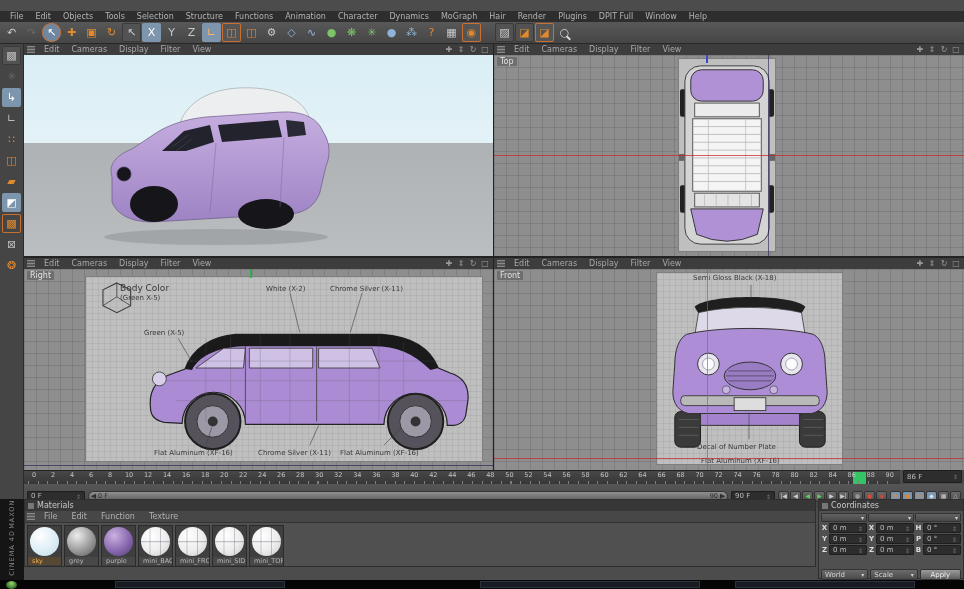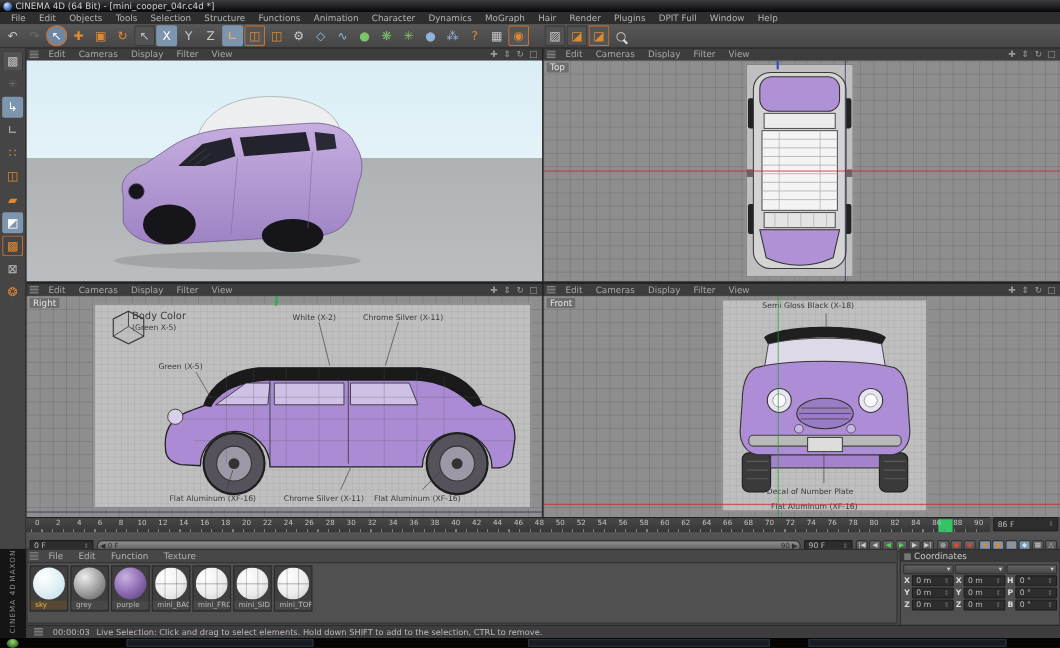--- a/index.html
+++ b/index.html
@@ -146,24 +146,20 @@
   .taskbar{position:absolute;left:0;top:580px;width:964px;height:9px;background:#050505;}
   .orb{position:absolute;left:6px;top:1px;width:11px;height:8px;border-radius:50%;
     background:radial-gradient(circle at 50% 30%,#9fd468,#2e6d2e 70%,#123);}
   .titem{position:absolute;top:1px;height:7px;background:#181c22;border:1px solid #2a3340;box-sizing:border-box;}
 </style>
 </head>
 <body>
 
 <div id="app">
 
-  <div class="titlebar">
-    <span class="appicon"></span>
-    <span class="titletext">CINEMA 4D (64 Bit) - [mini_cooper_04r.c4d *]</span>
-  </div>
 
   <div class="menubar">
 
   <span class="menu-item">File</span>
       <span class="menu-item">Edit</span>
       <span class="menu-item">Objects</span>
       <span class="menu-item">Tools</span>
       <span class="menu-item">Selection</span>
       <span class="menu-item">Structure</span>
       <span class="menu-item">Functions</span>
@@ -535,20 +531,24 @@
   </div>
 
   <div class="brandstrip">
     <div class="brand">
       <span>CINEMA 4D</span>
       <span>MAXON</span>
     </div>
   </div>
 
   <div class="panel" style="left:24px;top:499px;width:792px;height:68px">
+    <div class="ptitle">
+      <span class="sq"></span>
+      <span>Materials</span>
+    </div>
     <div class="pmenu">
       <span class="vh-icon"></span>
       <span style="display:flex">
 
       <span class="vm">File</span>
           <span class="vm">Edit</span>
           <span class="vm">Function</span>
           <span class="vm">Texture</span>
         </span>
     </div>
@@ -671,25 +671,20 @@
           </span>
         <span class="combo">
             <span>Scale</span>
             <span class="caret">▾</span>
           </span>
         <span class="applybtn">Apply</span>
       </div>
     </div>
   </div>
 
-  <div class="statusbar">
-    <span class="vh-icon"></span>
-    <span>00:00:03</span>
-    <span>Live Selection: Click and drag to select elements. Hold down SHIFT to add to the selection, CTRL to remove.</span>
-  </div>
 
   <div class="taskbar">
     <span class="orb"></span>
     <span class="titem" style="left:115px;width:170px"></span>
     <span class="titem" style="left:480px;width:220px"></span>
     <span class="titem" style="left:735px;width:180px"></span>
   </div>
 
 </div>
 

